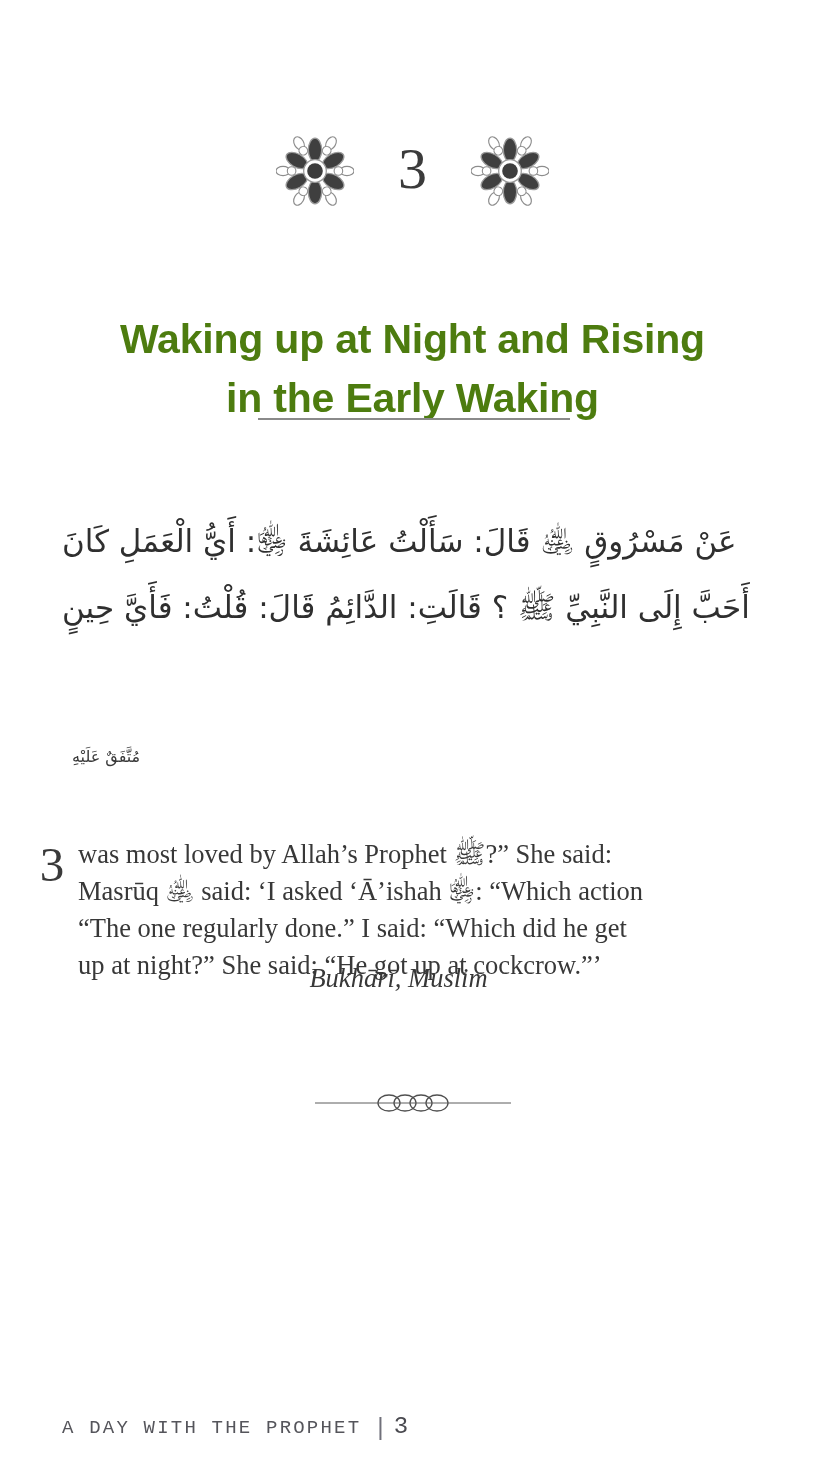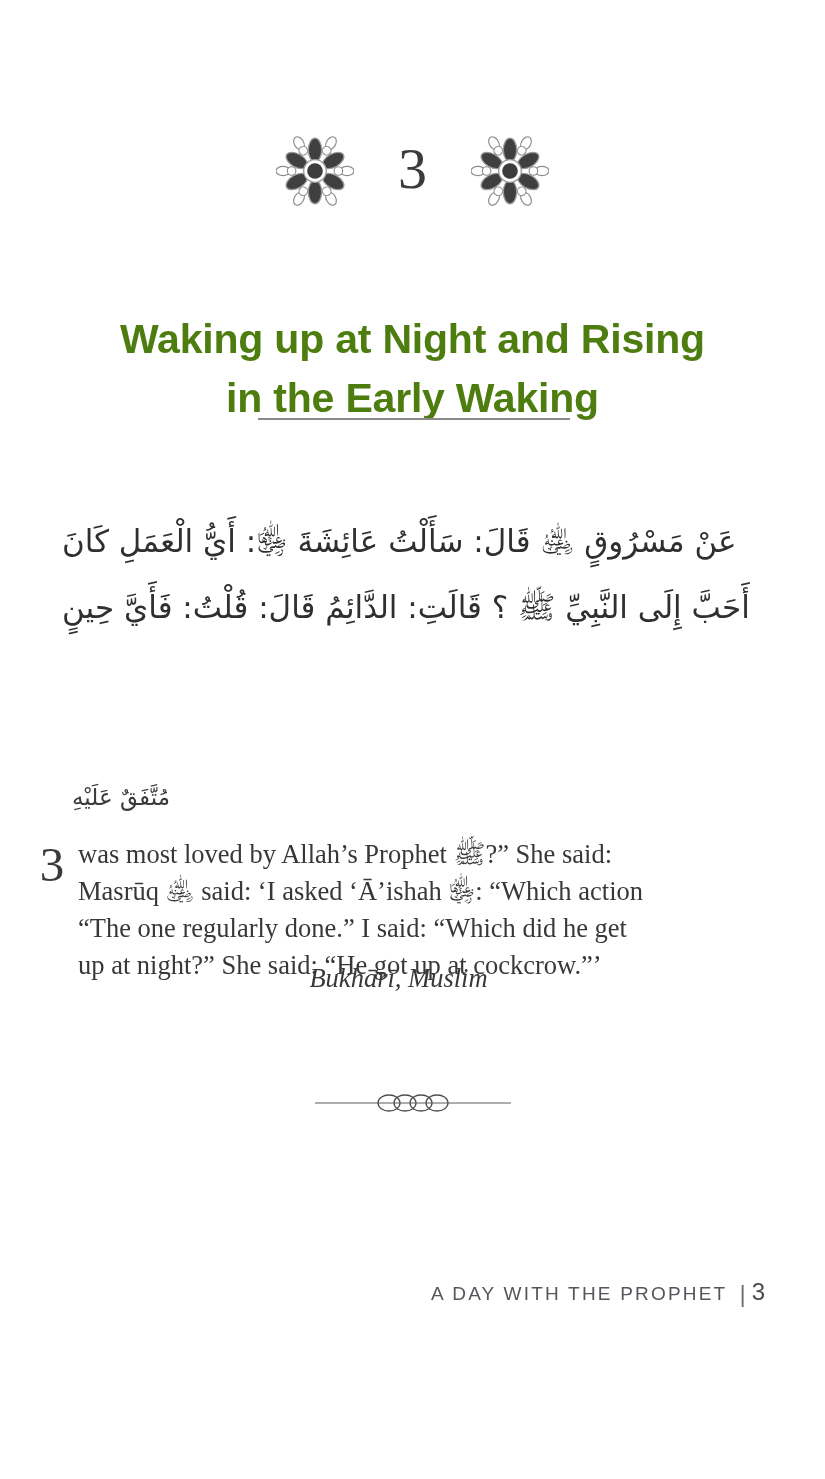--- a/index.html
+++ b/index.html
@@ -92,25 +92,25 @@
     line-height: 66px;
     color: #2f2f2f;
   }
   .arabic-block .aline {
     display: block;
     white-space: nowrap;
   }
 
   .arabic-source {
     position: absolute;
-    top: 780px;
+    top: 745px;
     left: 72px;
     direction: rtl;
     font-family: "DejaVu Sans", "Liberation Sans", sans-serif;
-    font-size: 23px;
+    font-size: 16px;
     line-height: 1.5;
     color: #3a3a3a;
   }
 
   
   .translation {
     position: absolute;
     top: 836px;
     left: 30px;
     width: 737px;
@@ -166,25 +166,24 @@
     left: 0;
     width: 825px;
     display: flex;
     justify-content: center;
   }
   .divider svg { display: block; }
 
   
   .footer {
     position: absolute;
-    top: 1278px;
+    top: 1413px;
     left: 62px;
     width: 703px;
-    text-align: right;
-    font-family: Liberation Sans, sans-serif;
+    font-family: Liberation Mono, monospace;
     font-size: 20px;
     color: #55555b;
     letter-spacing: 2.2px;
   }
   .footer .book-title {
     font-variant: small-caps;
     text-transform: uppercase;
     font-size: 19px;
   }
   .footer .sep {

